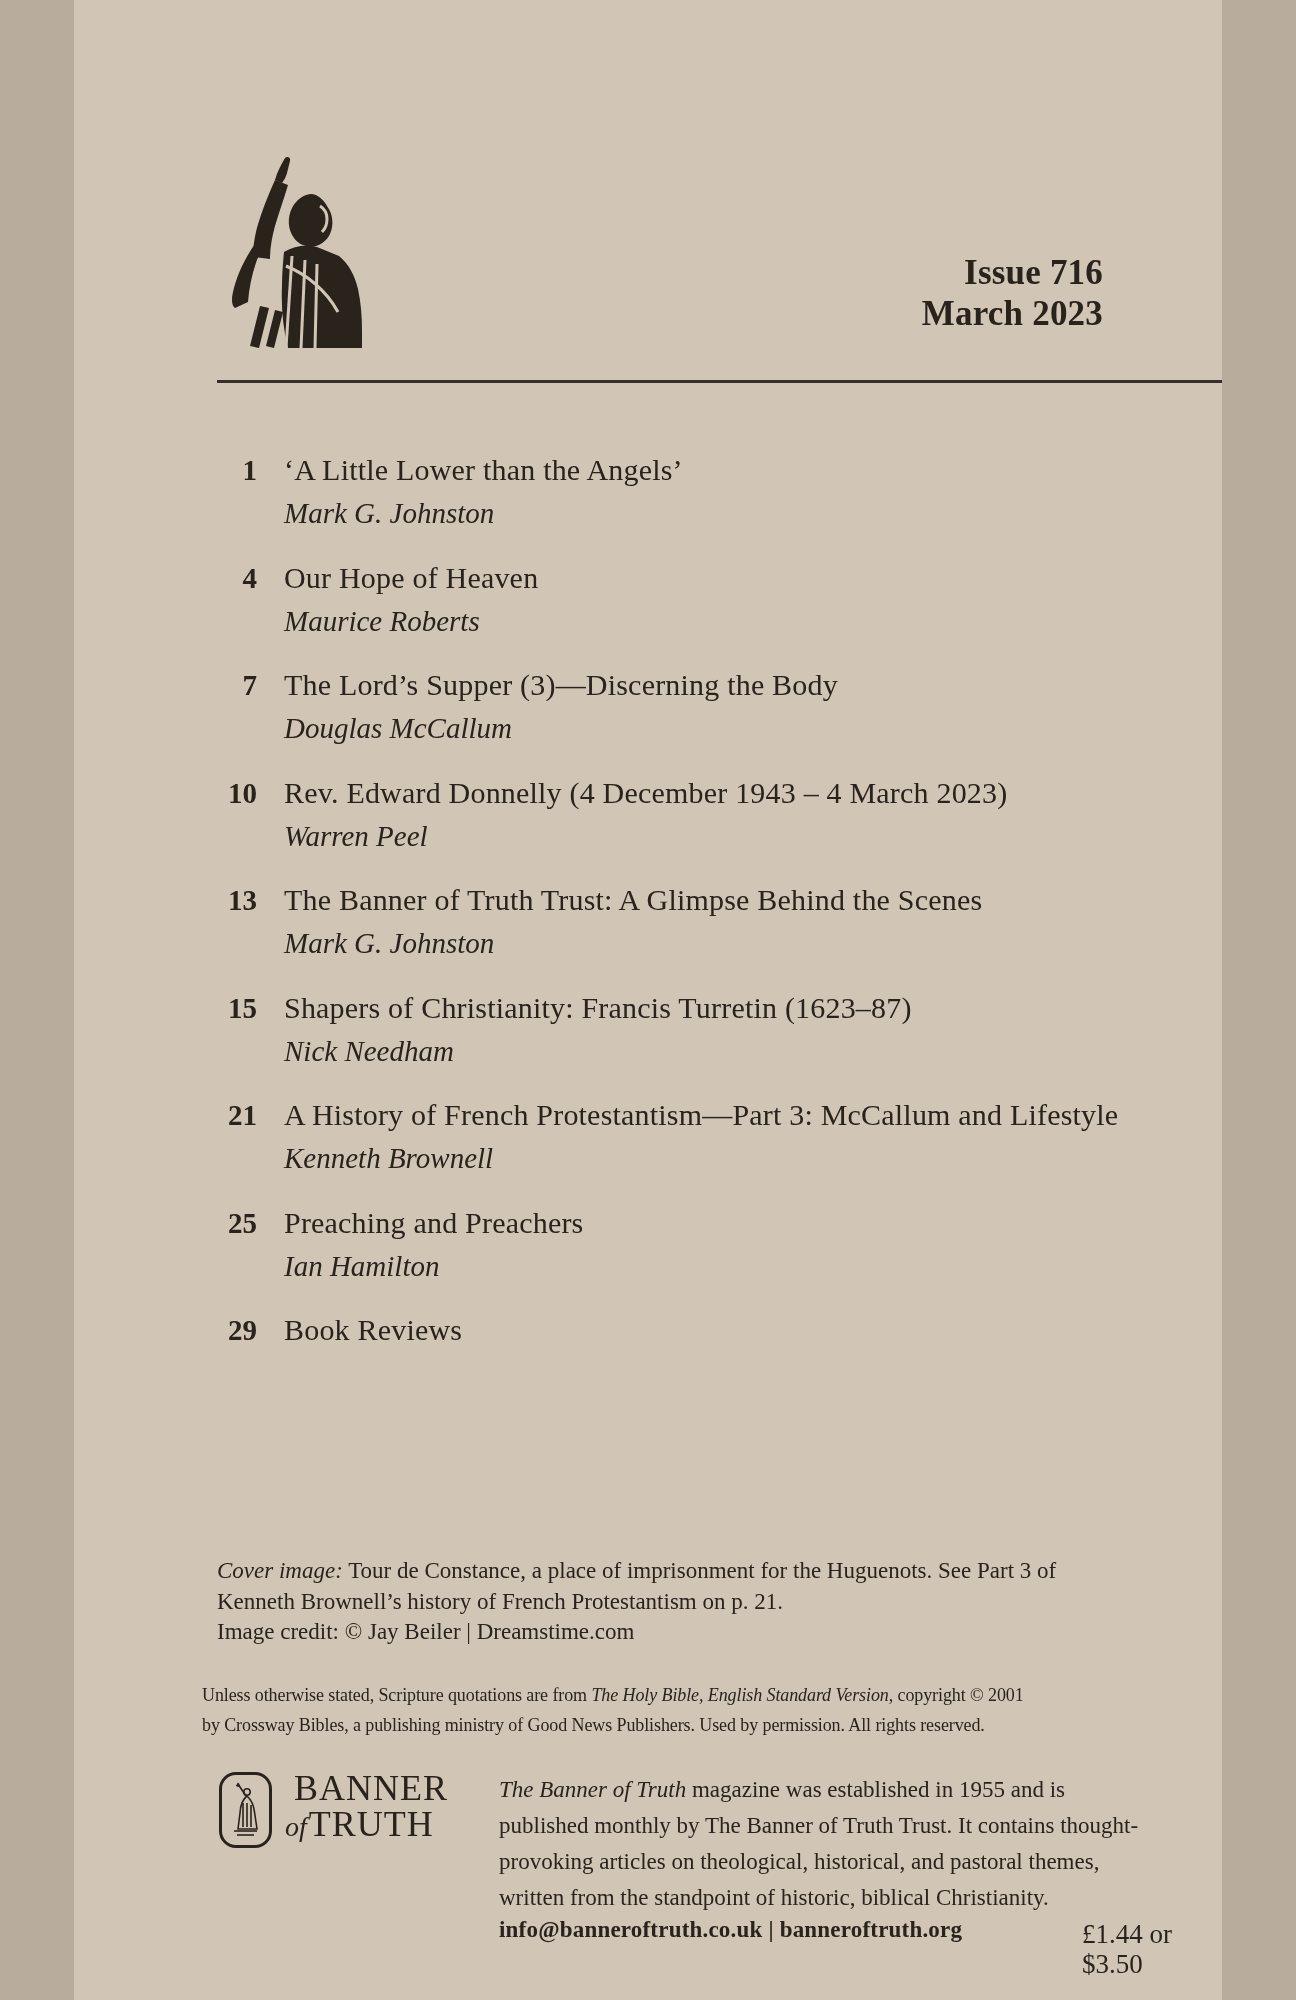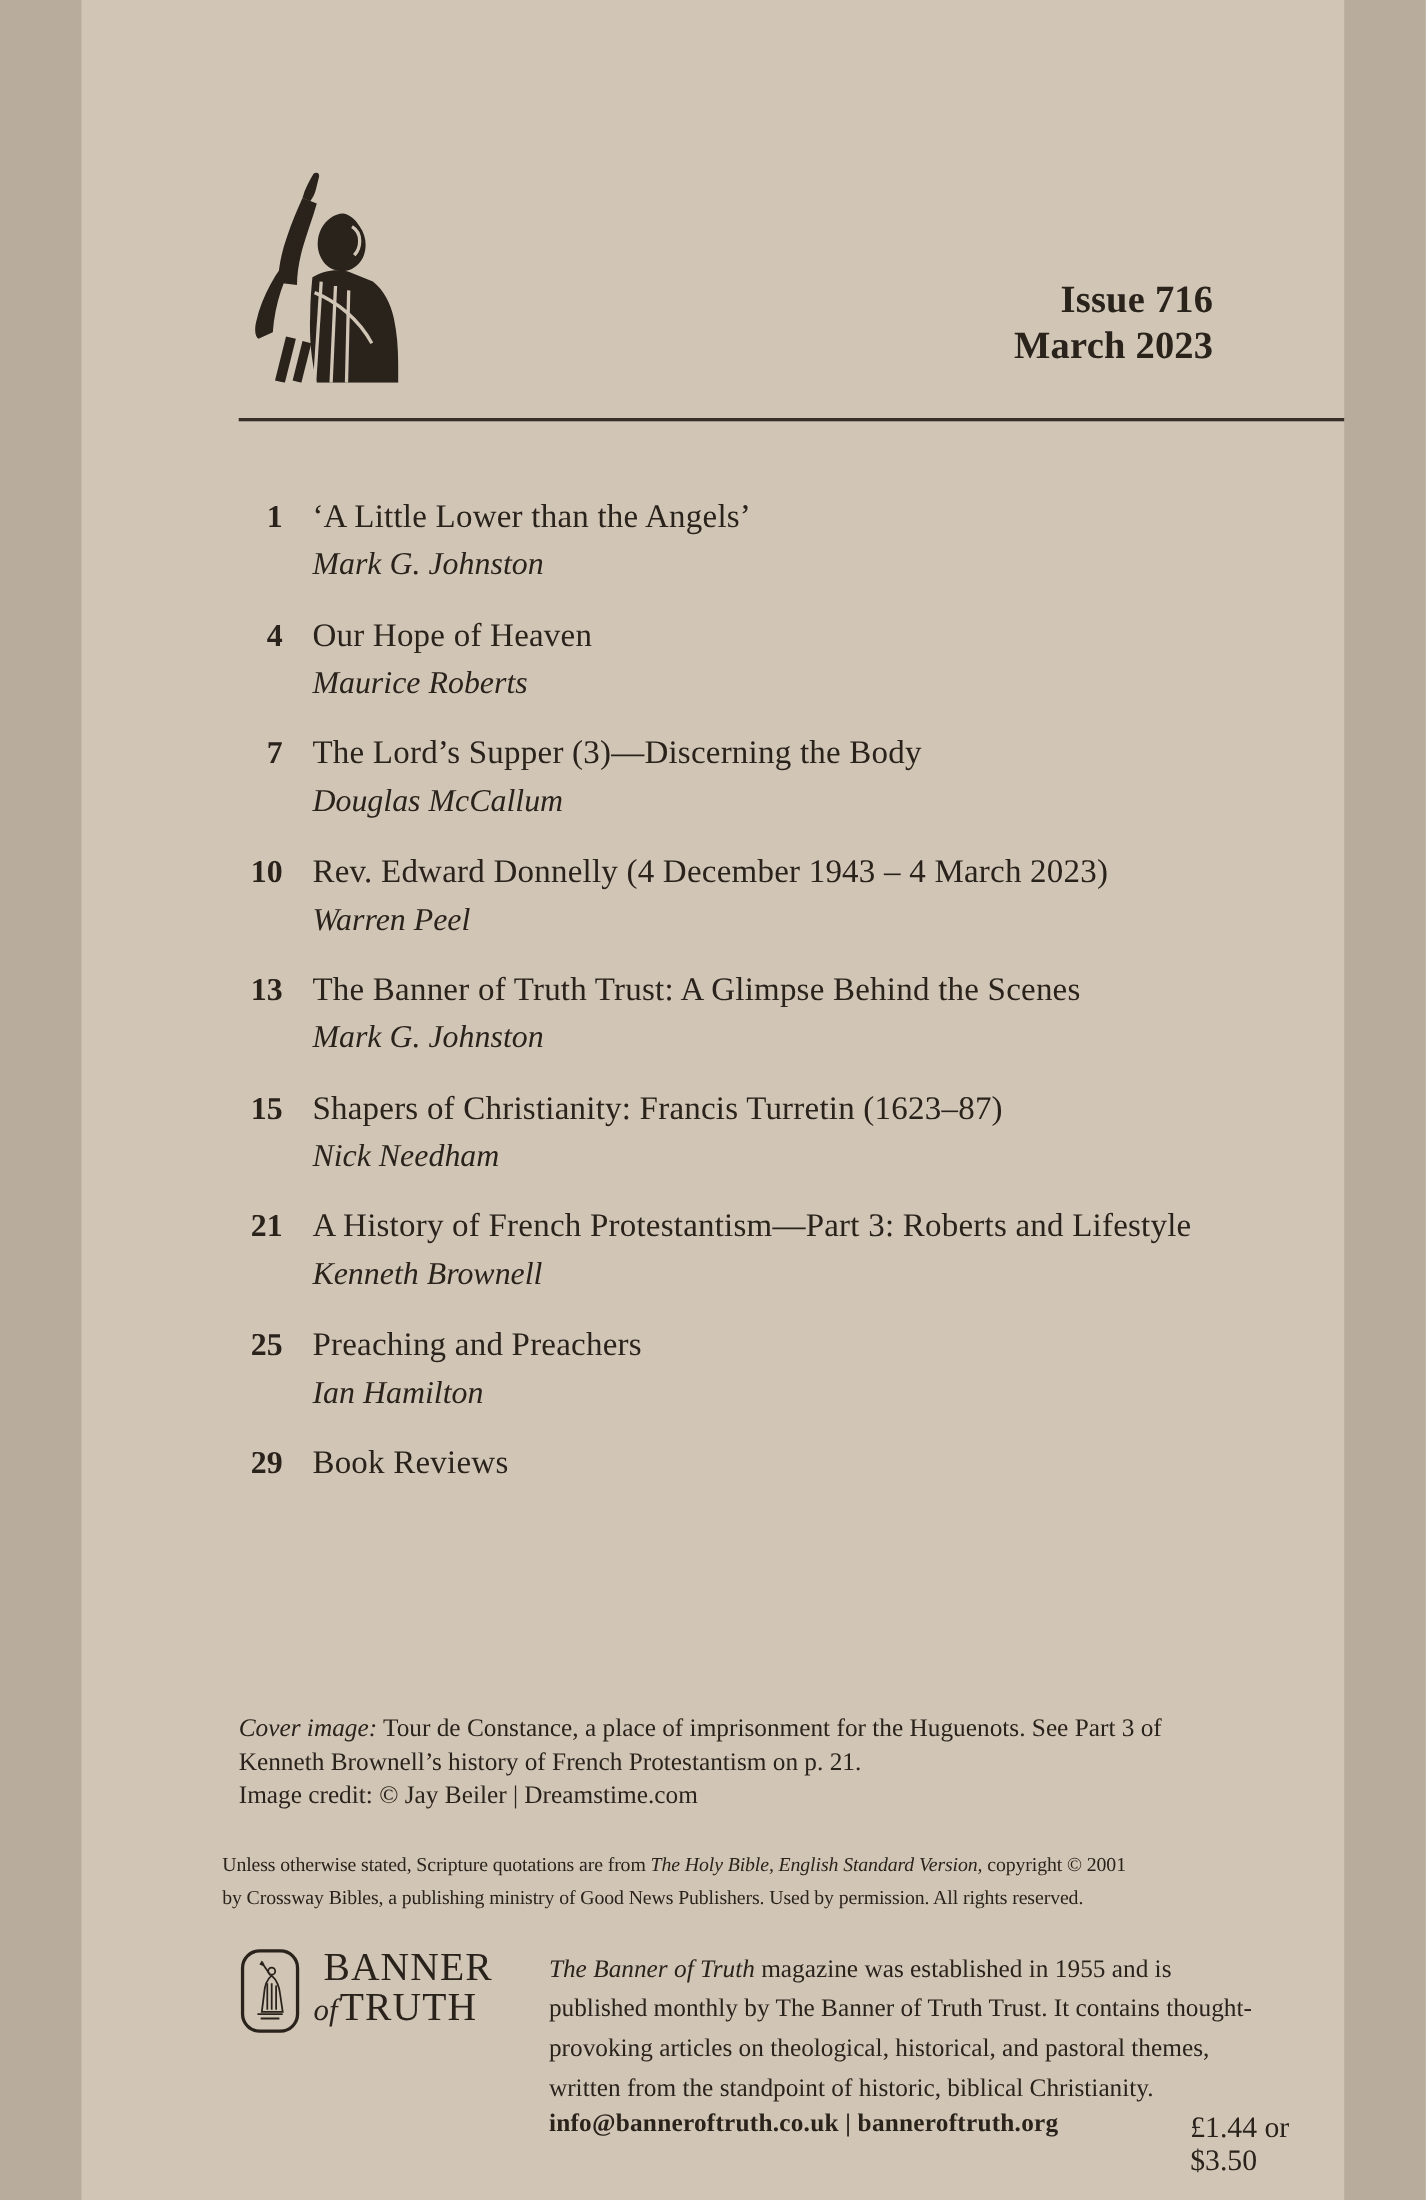--- a/index.html
+++ b/index.html
@@ -164,21 +164,21 @@
       <div class="toc-num">15</div>
       <div class="toc-text">
         <div class="toc-title">Shapers of Christianity: Francis Turretin (1623–87)</div>
         <div class="toc-author">Nick Needham</div>
       </div>
     </div>
 
     <div class="toc-entry">
       <div class="toc-num">21</div>
       <div class="toc-text">
-        <div class="toc-title">A History of French Protestantism—Part 3: Roberts and Lifestyle</div>
+        <div class="toc-title">A History of French Protestantism—Part 3: McCallum and Lifestyle</div>
         <div class="toc-author">Kenneth Brownell</div>
       </div>
     </div>
 
     <div class="toc-entry">
       <div class="toc-num">25</div>
       <div class="toc-text">
         <div class="toc-title">Preaching and Preachers</div>
         <div class="toc-author">Ian Hamilton</div>
       </div>

